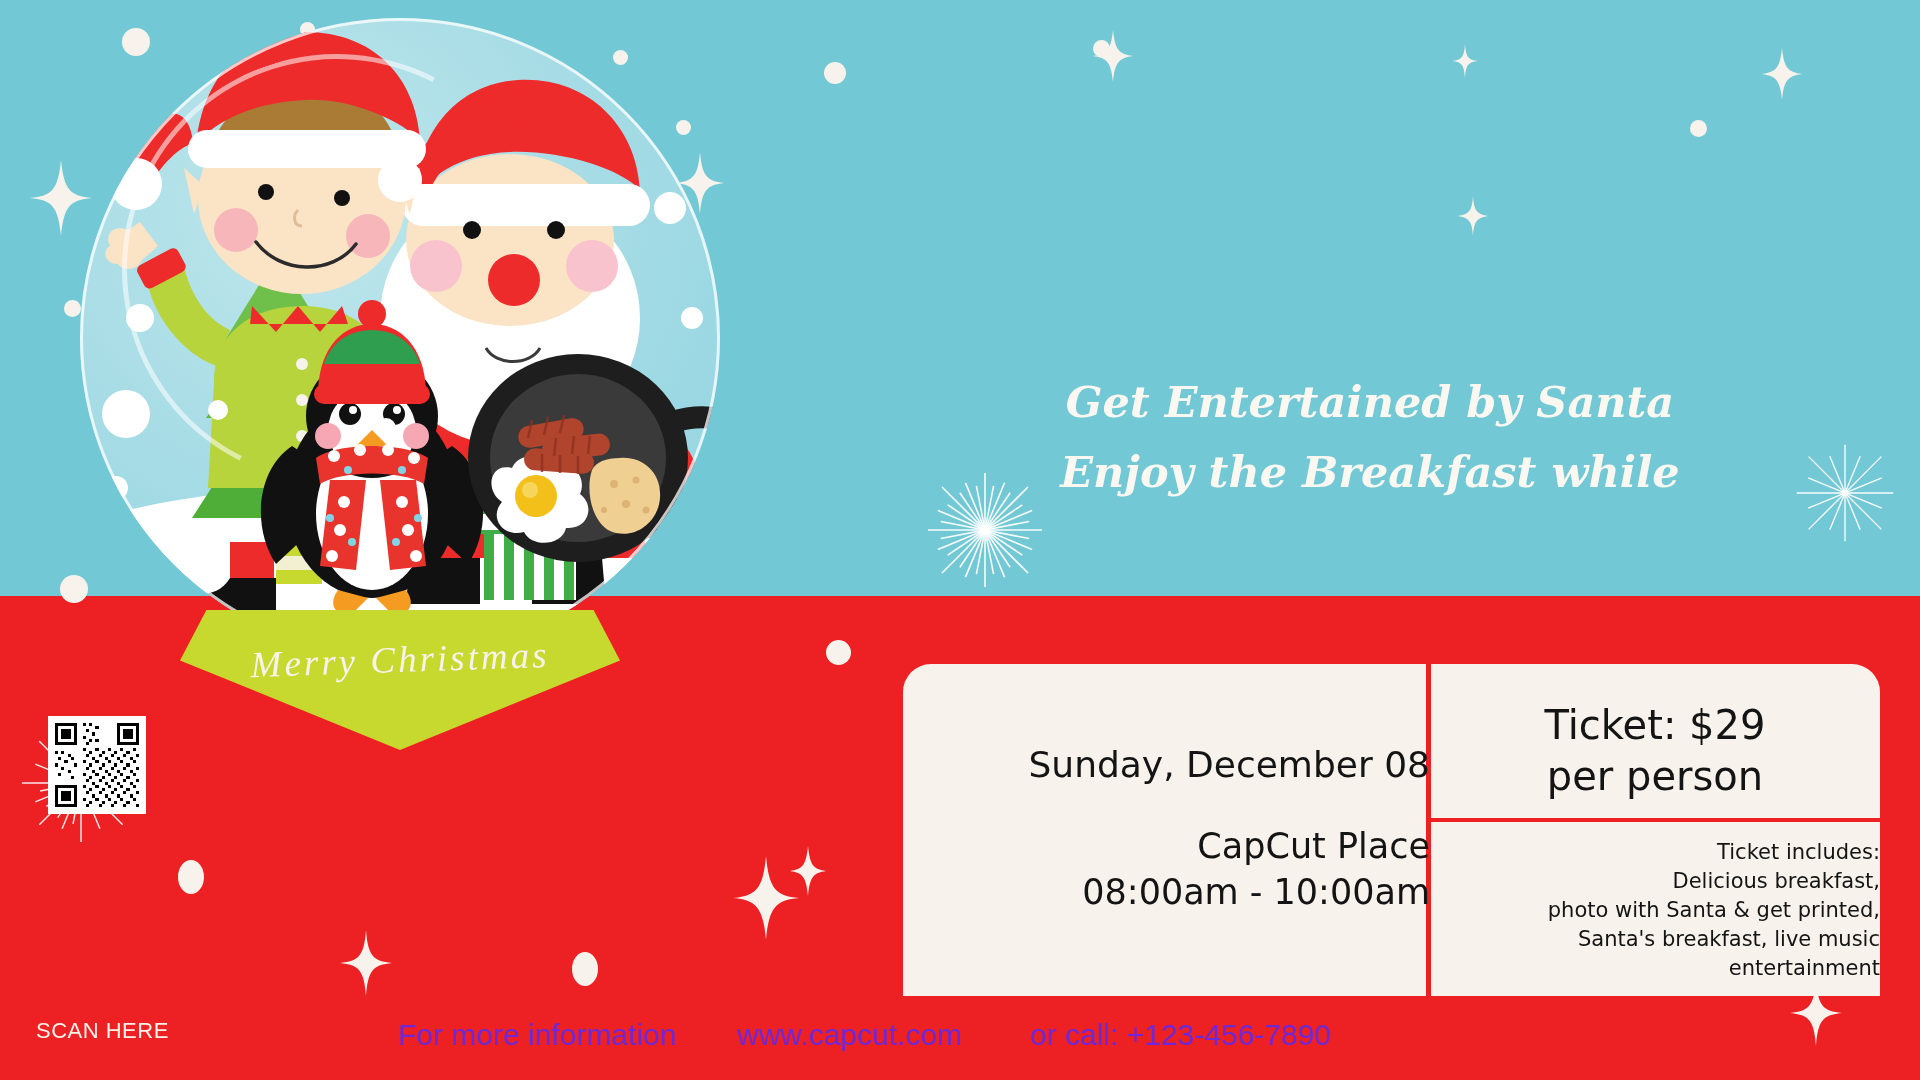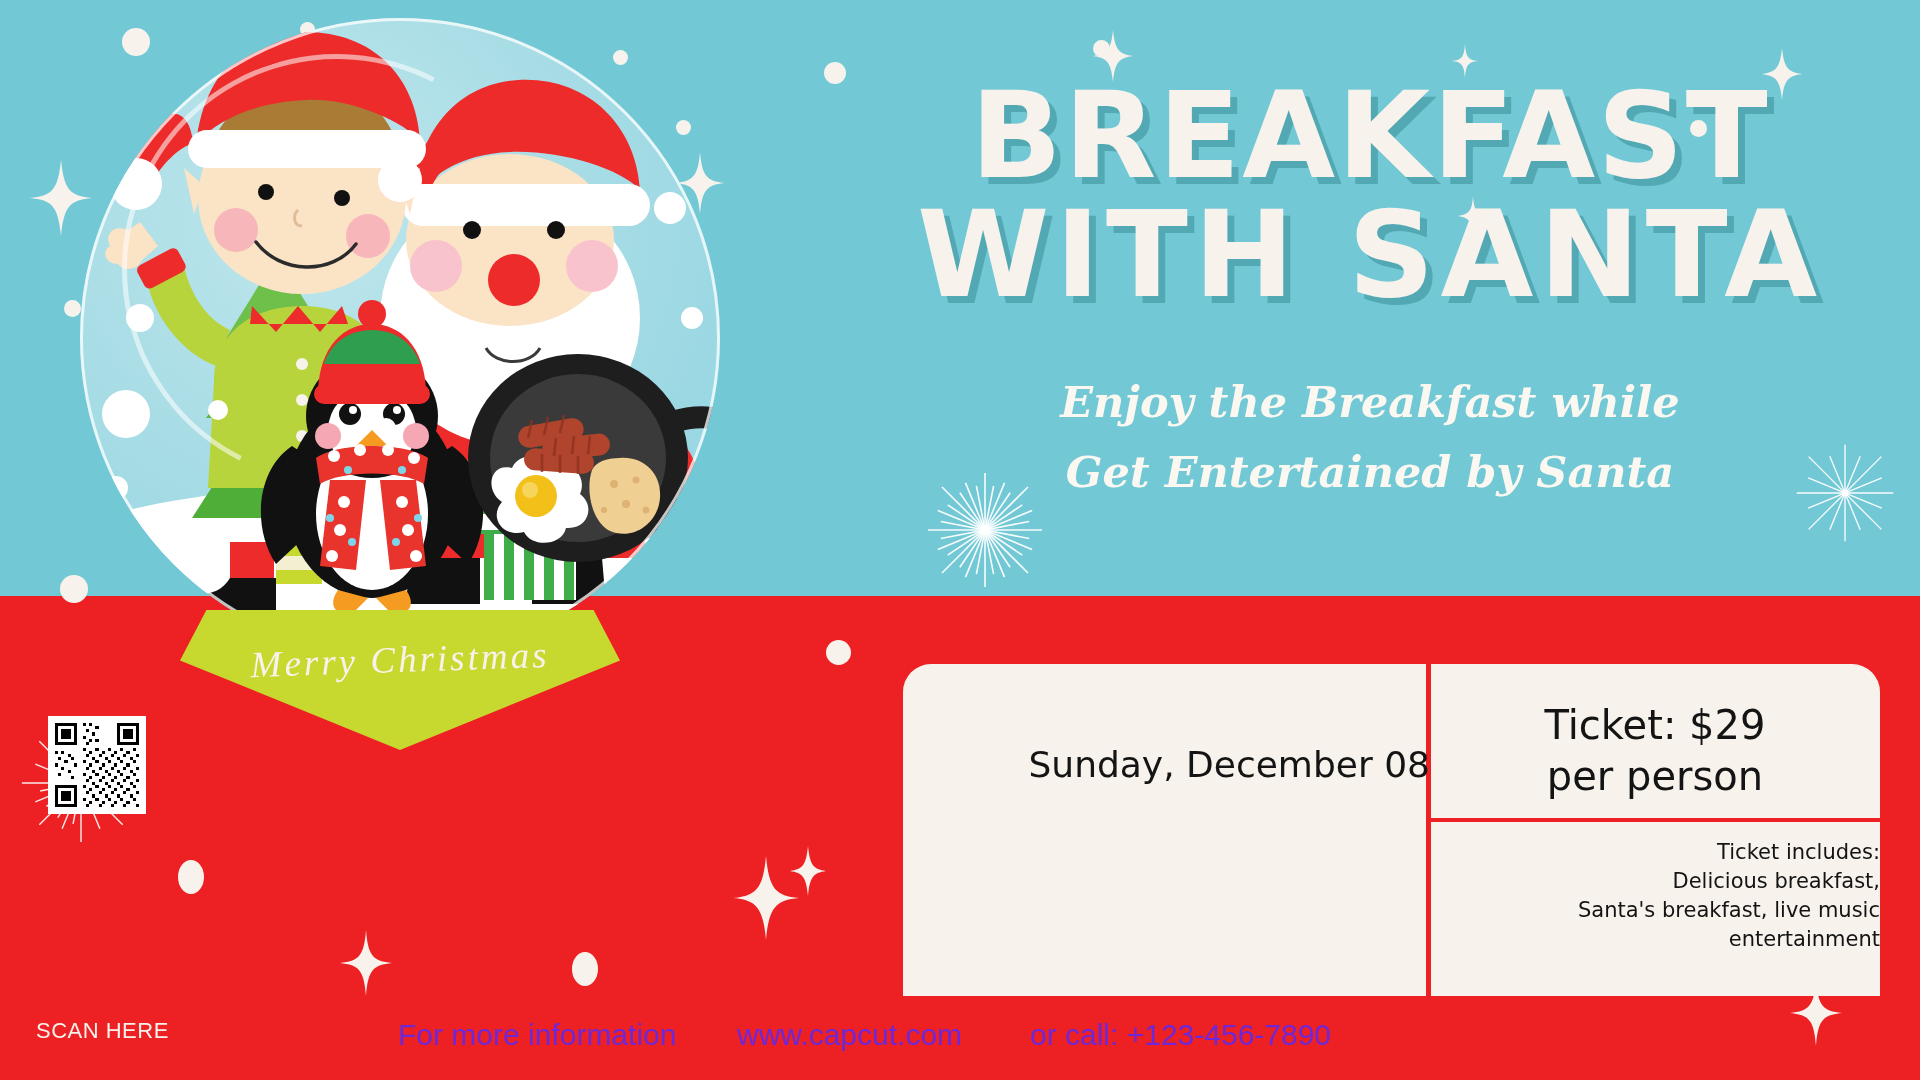--- a/index.html
+++ b/index.html
@@ -500,47 +500,48 @@
           <circle cx="612" cy="300" r="11"></circle>
         </g>
       </svg>
     </div>
     <div class="globe-ring"></div>
     <div class="globe-hi"></div>
     <div class="globe-base"></div>
     <div class="globe-base-text">Merry  Christmas</div>
   </div>
 
-  <div class="headline">
-    <span class="l1">BREAKFAST</span>
-    <span class="l2">WITH SANTA</span>
-  </div>
 
   <div class="subtitle">
+    <div>Get Entertained by Santa</div>
     <div>Enjoy the Breakfast while</div>
-    <div>Get Entertained by Santa</div>
   </div>
 
   <div class="panel panel-left"></div>
   <div class="panel panel-right"></div>
   <div class="divider-v"></div>
   <div class="divider-h"></div>
 
   <div class="when">
     <span class="line1">Sunday, December 08</span>
+    <span class="line2">
+      <span>CapCut Place</span><br>
+      <span>08:00am - 10:00am</span>
+    </span>
   </div>
 
   <div class="price">
     <div>Ticket: $29</div>
     <div>per person</div>
   </div>
 
   <div class="includes">
     <span>Ticket includes:</span>
     <span>Delicious breakfast,</span>
+    <span>photo with Santa &amp; get printed,</span>
     <span>Santa's breakfast, live music</span>
     <span>entertainment</span>
   </div>
 
   <div class="qr">
     <svg width="90" height="90" viewBox="0 0 29 29" shape-rendering="crispEdges">
       <rect width="29" height="29" fill="#ffffff"></rect>
       <g fill="#000000">
         <rect x="1" y="1" width="7" height="7"></rect>
           <rect x="2" y="2" width="5" height="5" fill="#ffffff"></rect>

